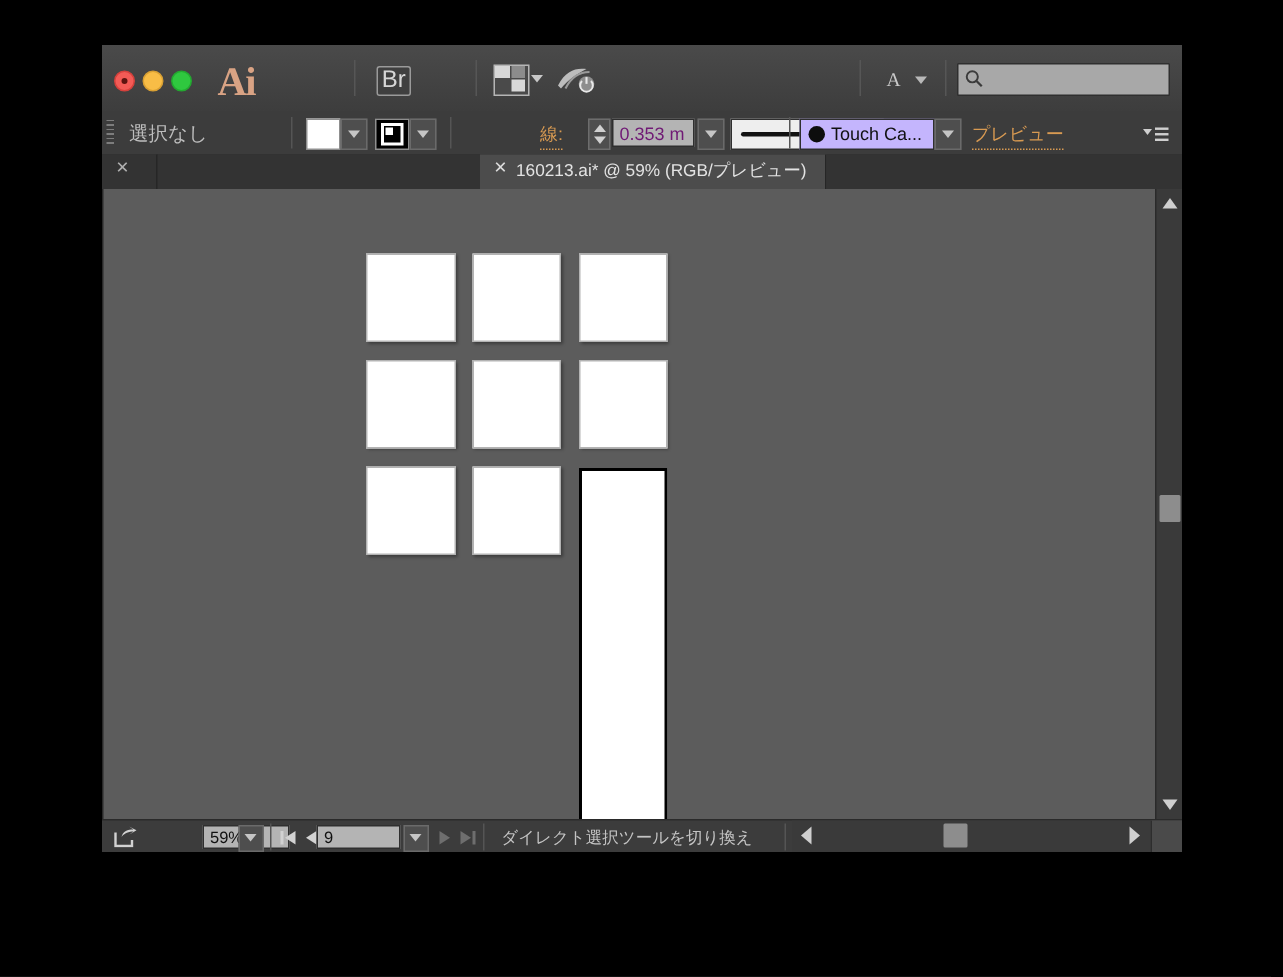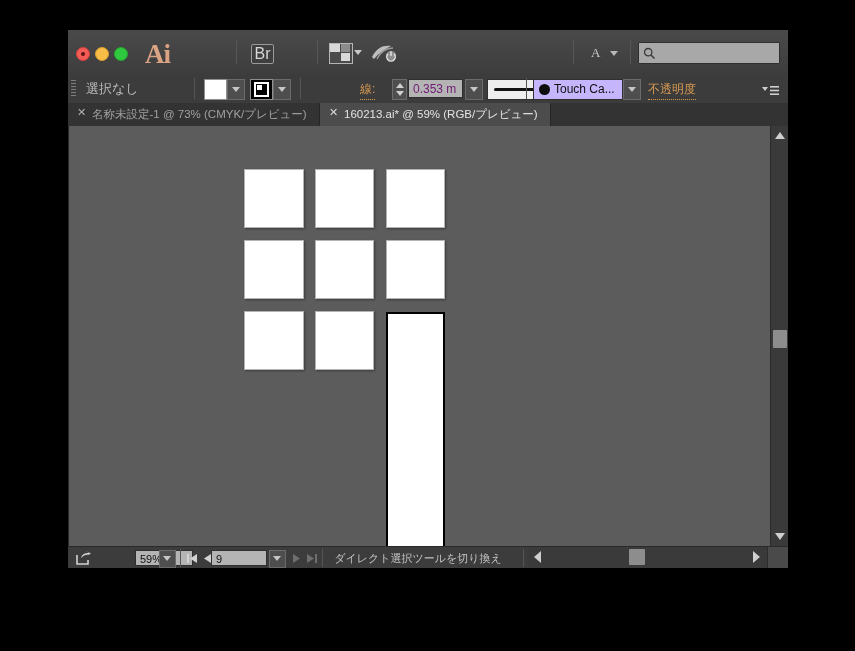--- a/index.html
+++ b/index.html
@@ -455,36 +455,35 @@
       </div>
 
       <div class="cb-sep" style="left:458px;"></div>
 
       <div id="brush-field">
         <div class="dot"></div>
         <div class="txt">Touch Ca...</div>
       </div>
       <div id="brush-caret"></div>
 
-      <div id="opacity-label">不透明度</div>
+      <div id="opacity-label">プレビュー</div>
 
       <div id="panel-menu-icon">
         <svg width="20" height="13" viewBox="0 0 20 13">
           <path d="M1 3 L7 3 L4 7 Z" fill="#cfcfcf"></path>
           <rect x="9" y="2" width="9" height="1.6" fill="#cfcfcf"></rect>
           <rect x="9" y="5.7" width="9" height="1.6" fill="#cfcfcf"></rect>
           <rect x="9" y="9.4" width="9" height="1.6" fill="#cfcfcf"></rect>
         </svg>
       </div>
     </div>
 
     <div id="tabbar">
       <div class="doc-tab" id="tab-0">
         <span class="x">✕</span>
-        <span>名称未設定-1 @ 73% (CMYK/プレビュー)</span>
       </div>
       <div class="doc-tab" id="tab-1">
         <span class="x">✕</span>
         <span>160213.ai* @ 59% (RGB/プレビュー)</span>
       </div>
     </div>
 
     <div id="canvas-area" style="background: rgb(92, 92, 92);">
         <div class="artboard" style="left: 175px; top: 43px; width: 60px; height: 59px;"></div>
         <div class="artboard" style="left: 246px; top: 43px; width: 59px; height: 59px;"></div>

